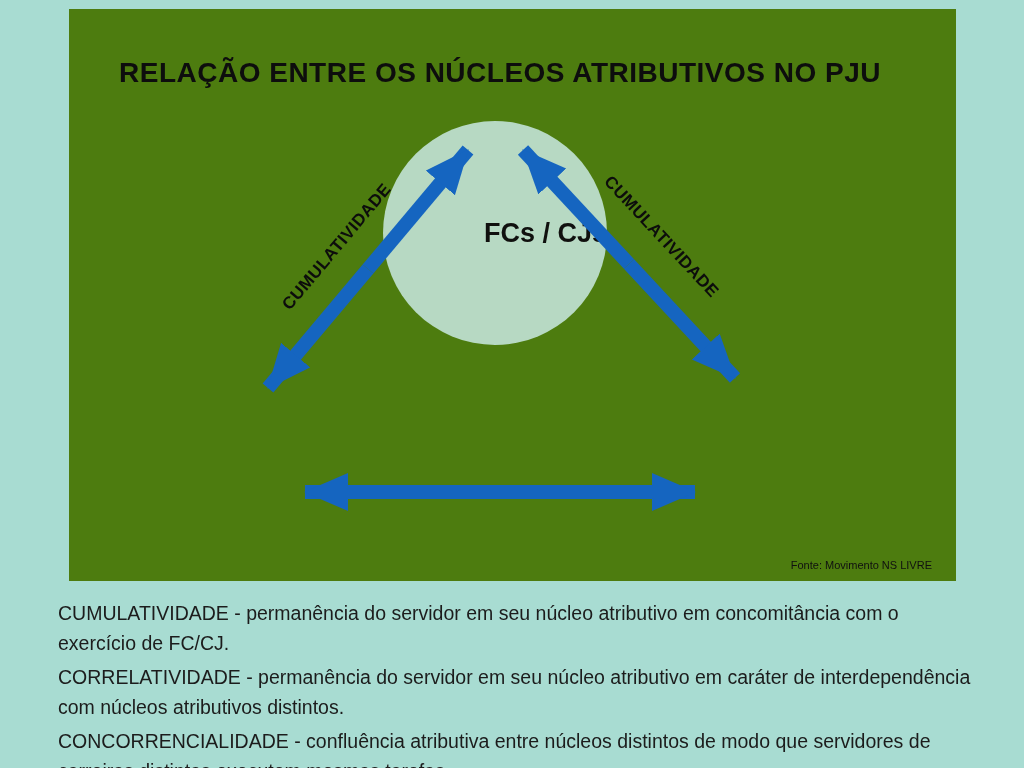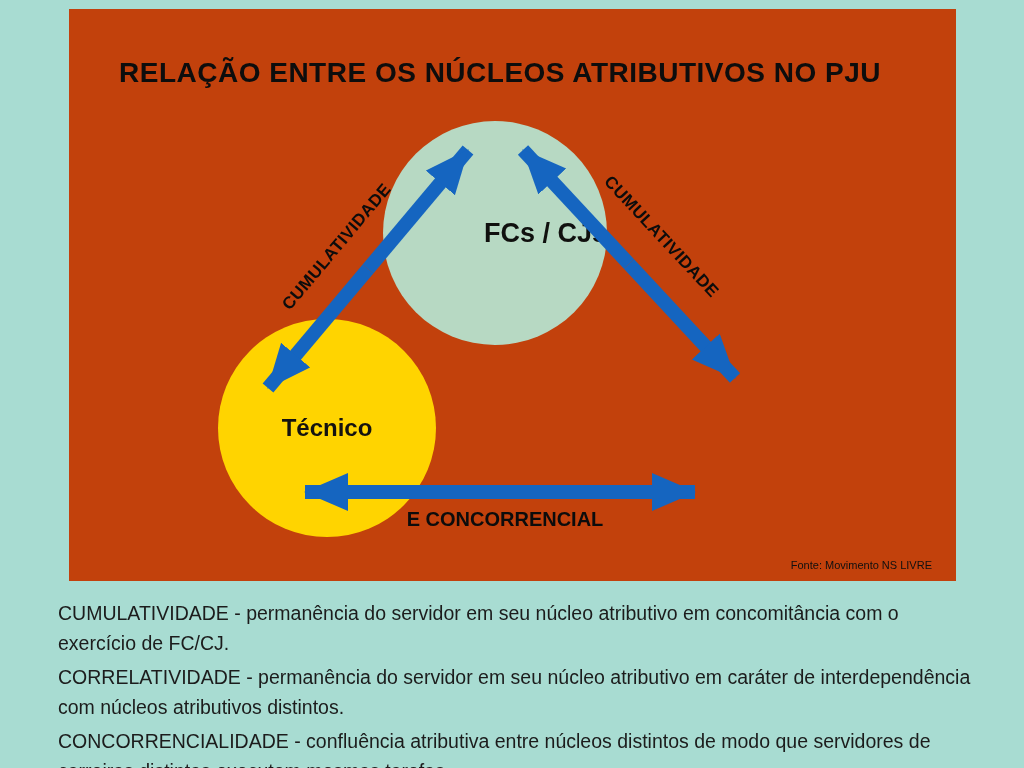--- a/index.html
+++ b/index.html
@@ -8,21 +8,21 @@
     height: 768px;
     background: #a8dcd2;
     font-family: "Liberation Sans", sans-serif;
     position: relative;
     overflow: hidden;
   }
   .panel {
     position: absolute;
     left: 69px; top: 9px;
     width: 887px; height: 572px;
-    background: #c2410c;
+    background: #4d7c0f;
   }
   .title {
     position: absolute;
     left: 50px; top: 48px;
     font-size: 28px;
     font-weight: bold;
     color: #0d0d0d;
     letter-spacing: 0.5px;
     white-space: nowrap;
   }
@@ -86,23 +86,20 @@
 <body>
 
 <div class="panel">
 
   <div class="title">RELAÇÃO ENTRE OS NÚCLEOS ATRIBUTIVOS NO PJU</div>
 
   <div class="circle circle-fcs" style="background: rgb(183, 217, 195);">
     <span>FCs / CJs</span>
   </div>
 
-  <div class="circle circle-tecnico" style="background: rgb(255, 212, 0);">
-    <span>Técnico</span>
-  </div>
 
 
   <svg class="arrows" viewBox="0 0 887 572" xmlns="http://www.w3.org/2000/svg">
     <defs>
       <marker id="ah" markerUnits="userSpaceOnUse" markerWidth="46" markerHeight="40" refX="43" refY="19" orient="auto">
         <path d="M0,0 L44,19 L0,38 Z" fill="#1565c0"></path>
       </marker>
     </defs>
     <g stroke="#1565c0" stroke-width="14">
 
@@ -114,21 +111,20 @@
 
       <line x1="431" y1="483" x2="236" y2="483" marker-end="url(#ah)"></line>
       <line x1="431" y1="483" x2="626" y2="483" marker-end="url(#ah)"></line>
     </g>
   </svg>
 
   <div class="edge-label edge-label-left">CUMULATIVIDADE</div>
   <div class="edge-label edge-label-right">CUMULATIVIDADE</div>
 
   <div class="edge-label-bottom">
-    <div>E CONCORRENCIAL</div>
   </div>
 
   <div class="source">Fonte: Movimento NS LIVRE</div>
 </div>
 
 <div class="definitions">
   <p>CUMULATIVIDADE - permanência do servidor em seu núcleo atributivo em concomitância com o exercício de FC/CJ.</p>
   <p>CORRELATIVIDADE - permanência do servidor em seu núcleo atributivo em caráter de interdependência com núcleos atributivos distintos.</p>
   <p>CONCORRENCIALIDADE - confluência atributiva entre núcleos distintos de modo que servidores de carreiras distintas executem mesmas tarefas.</p>
 </div>

